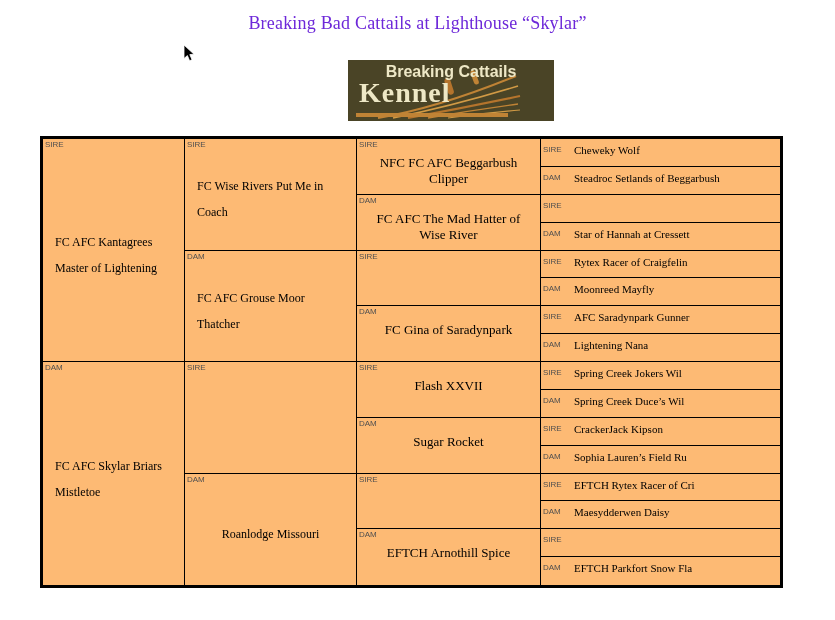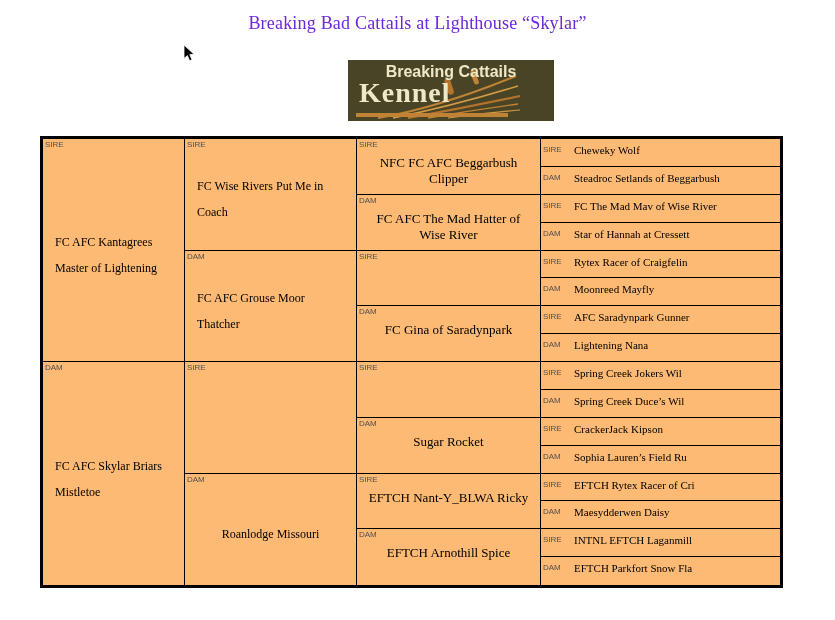--- a/index.html
+++ b/index.html
@@ -131,45 +131,44 @@
   </div>
   <div class="cell g3" style="grid-area:5/3/7/4">
     <span class="tag">SIRE</span>
   </div>
   <div class="cell g3" style="grid-area:7/3/9/4">
     <span class="tag">DAM</span>
     <div class="name">FC Gina of Saradynpark</div>
   </div>
   <div class="cell g3" style="grid-area:9/3/11/4">
     <span class="tag">SIRE</span>
+    <div class="name">Flash XXVII</div>
   </div>
   <div class="cell g3" style="grid-area:11/3/13/4">
     <span class="tag">DAM</span>
     <div class="name">Sugar Rocket</div>
   </div>
   <div class="cell g3" style="grid-area:13/3/15/4">
     <span class="tag">SIRE</span>
-    <div class="name">EFTCH Nant-Y_BLWA Ricky</div>
   </div>
   <div class="cell g3 last-row" style="grid-area:15/3/17/4">
     <span class="tag">DAM</span>
     <div class="name">EFTCH Arnothill Spice</div>
   </div>
 
   <div class="cell g4 last-col" style="grid-area:1/4/2/5">
     <span class="tag">SIRE</span>
     <div class="name">Cheweky Wolf</div>
   </div>
   <div class="cell g4 last-col" style="grid-area:2/4/3/5">
     <span class="tag">DAM</span>
     <div class="name">Steadroc Setlands of Beggarbush</div>
   </div>
   <div class="cell g4 last-col" style="grid-area:3/4/4/5">
     <span class="tag">SIRE</span>
-    <div class="name">FC The Mad Mav of Wise River</div>
   </div>
   <div class="cell g4 last-col" style="grid-area:4/4/5/5">
     <span class="tag">DAM</span>
     <div class="name">Star of Hannah at Cressett</div>
   </div>
   <div class="cell g4 last-col" style="grid-area:5/4/6/5">
     <span class="tag">SIRE</span>
     <div class="name">Rytex Racer of Craigfelin</div>
   </div>
   <div class="cell g4 last-col" style="grid-area:6/4/7/5">
@@ -203,20 +202,19 @@
   <div class="cell g4 last-col" style="grid-area:13/4/14/5">
     <span class="tag">SIRE</span>
     <div class="name">EFTCH Rytex Racer of Cri</div>
   </div>
   <div class="cell g4 last-col" style="grid-area:14/4/15/5">
     <span class="tag">DAM</span>
     <div class="name">Maesydderwen Daisy</div>
   </div>
   <div class="cell g4 last-col" style="grid-area:15/4/16/5">
     <span class="tag">SIRE</span>
-    <div class="name">INTNL EFTCH Laganmill</div>
   </div>
   <div class="cell g4 last-col last-row" style="grid-area:16/4/17/5">
     <span class="tag">DAM</span>
     <div class="name">EFTCH Parkfort Snow Fla</div>
   </div>
 
 </div>
 
 </body></html>

